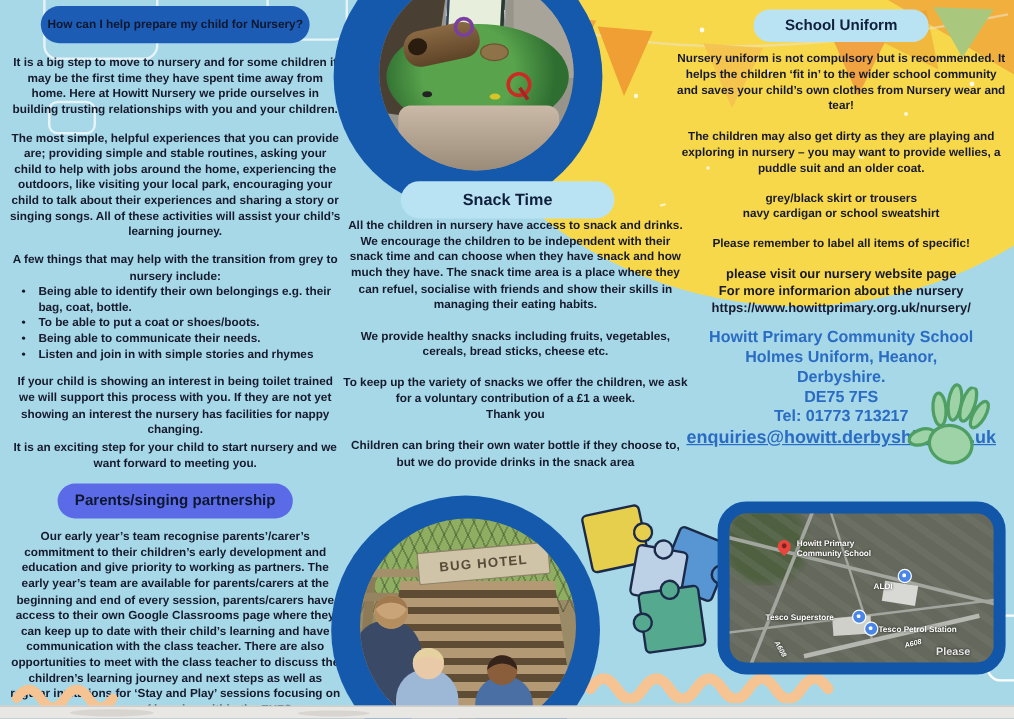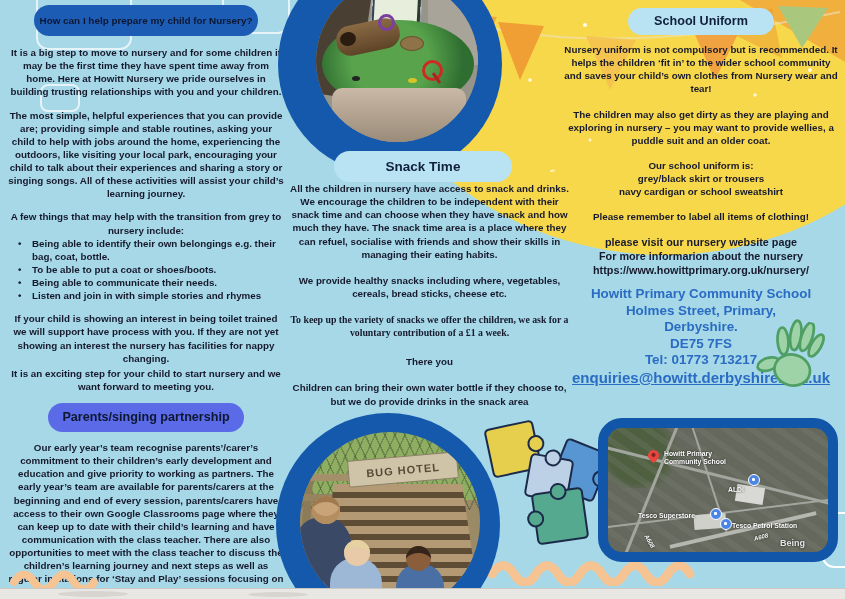--- a/index.html
+++ b/index.html
@@ -126,56 +126,55 @@
       </div>
       <div class="bullet-row">
         <span class="bullet-dot">•</span>
         <span>Being able to communicate their needs.</span>
       </div>
       <div class="bullet-row">
         <span class="bullet-dot">•</span>
         <span>Listen and join in with simple stories and rhymes</span>
       </div>
     </div>
-    <p style="margin-bottom:2px;">If your child is showing an interest in being toilet trained we will support have process with you. If they are not yet showing an interest the nursery has facilities for nappy changing.</p>
+    <p style="margin-bottom:2px;">If your child is showing an interest in being toilet trained we will support this process with you. If they are not yet showing an interest the nursery has facilities for nappy changing.</p>
     <p>It is an exciting step for your child to start nursery and we want forward to meeting you.</p>
     <div class="pill pill-peri" style="width:196px;height:29px;margin:2px auto 9px auto;font-size:12.6px;">
       <span>Parents/singing partnership</span>
     </div>
     <p>Our early year’s team recognise parents’/carer’s commitment to their children’s early development and education and give priority to working as partners. The early year’s team are available for parents/carers at the beginning and end of every session, parents/carers have access to their own Google Classrooms page where they can keep up to date with their child’s learning and have communication with the class teacher. There are also opportunities to meet with the class teacher to discuss the children’s learning journey and next steps as well as regular invitations for ‘Stay and Play’ sessions focusing on a specific area of learning within the EYFS.</p>
   </div>
 
   <div class="col col-mid">
     <p style="margin-bottom:13px;">All the children in nursery have access to snack and drinks. We encourage the children to be independent with their snack time and can choose when they have snack and how much they have. The snack time area is a place where they can refuel, socialise with friends and show their skills in managing their eating habits.</p>
-    <p style="margin-bottom:13px;">We provide healthy snacks including where, vegetables, cereals, bread sticks, cheese etc.</p>
-    <p style="margin-bottom:16px;font-family:Liberation Serif, serif;">To keep up the variety of snacks we offer the children, we ask for a voluntary contribution of a £1 a week.</p>
-    <p style="margin-bottom:13px;">There you</p>
+    <p style="margin-bottom:13px;">We provide healthy snacks including fruits, vegetables, cereals, bread sticks, cheese etc.</p>
+    <p style="margin-bottom:0;">To keep up the variety of snacks we offer the children, we ask for a voluntary contribution of a £1 a week.</p>
+    <p style="margin-bottom:13px;">Thank you</p>
     <p>Children can bring their own water bottle if they choose to, but we do provide drinks in the snack area</p>
   </div>
 
   <div class="col col-right">
     <div class="pill pill-light" style="width:146px;height:27px;margin:8px auto 8px auto;font-size:12.6px;">
       <span>School Uniform</span>
     </div>
     <p style="margin-bottom:12px;">Nursery uniform is not compulsory but is recommended. It helps the children ‘fit in’ to the wider school community and saves your child’s own clothes from Nursery wear and tear!</p>
     <p style="margin-bottom:12px;">The children may also get dirty as they are playing and exploring in nursery – you may want to provide wellies, a puddle suit and an older coat.</p>
     <div style="margin-bottom:12px;">
-      <div>Our school uniform is:</div>
       <div>grey/black skirt or trousers</div>
       <div>navy cardigan or school sweatshirt</div>
     </div>
-    <p style="margin-bottom:2px;">Please remember to label all items of clothing!</p>
+    <p style="margin-bottom:2px;">Please remember to label all items of specific!</p>
     <div class="more-info">
       <div>please visit our nursery website page</div>
       <div>For more informarion about the nursery</div>
       <div>https://www.howittprimary.org.uk/nursery/</div>
     </div>
     <div class="contact">
       <div>Howitt Primary Community School</div>
-      <div>Holmes Street, Primary,</div>
+      <div>Holmes Uniform, Heanor,</div>
       <div>Derbyshire.</div>
       <div>DE75 7FS</div>
       <div>Tel: 01773 713217</div>
       <div class="email">enquiries@howitt.derbyshire.sch.uk</div>
     </div>
   </div>
 
   <svg class="abs" style="left:760px;top:320px;z-index:6;transform:rotate(14deg);" width="74" height="72" viewBox="0 0 60 58">
     <g fill="#9dd3a6" stroke="#4f9e64" stroke-width="2.2">
       <ellipse cx="16" cy="20" rx="4.4" ry="11" transform="rotate(-18 16 20)"></ellipse>
@@ -240,21 +239,21 @@
     <div class="pin-blue" style="left:102px;top:80px;">
         <span></span>
       </div>
     <div class="map-label" style="left:30px;top:84px;">Tesco Superstore</div>
     <div class="pin-blue" style="left:112px;top:90px;">
         <span></span>
       </div>
     <div class="map-label" style="left:124px;top:94px;">Tesco Petrol Station</div>
     <div class="map-label" style="left:146px;top:106px;font-size:6px;font-style:italic;transform:rotate(-14deg);">A608</div>
     <div class="map-label" style="left:34px;top:110px;font-size:6px;font-style:italic;transform:rotate(60deg);">A608</div>
-    <div class="map-label" style="left:172px;top:110px;font-size:9px;color:#e8e8e8;">Being</div>
+    <div class="map-label" style="left:172px;top:110px;font-size:9px;color:#e8e8e8;">Please</div>
   </div>
 
   <svg class="abs" style="left:10px;top:566px;z-index:3;" width="96" height="24" viewBox="0 0 96 24">
     <path d="M4,16 q10,-15 20,0 t20,0 t20,0 t20,0" stroke="#f6c493" stroke-width="8" fill="none" stroke-linecap="round"></path>
   </svg>
   <svg class="abs" style="left:487px;top:556px;z-index:3;" width="225" height="30" viewBox="0 0 225 30">
     <path d="M5,18 q11,-17 22,0 t22,0 t22,0 t22,0 t22,0 t22,0 t22,0 t22,0 t22,0" stroke="#f6c493" stroke-width="9" fill="none" stroke-linecap="round"></path>
   </svg>
 
   <div class="abs strip">

